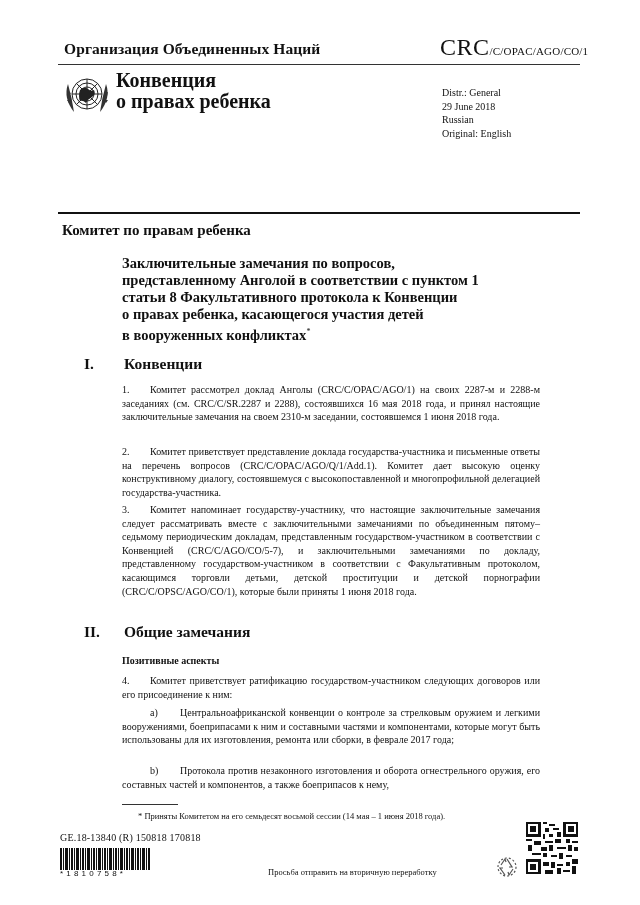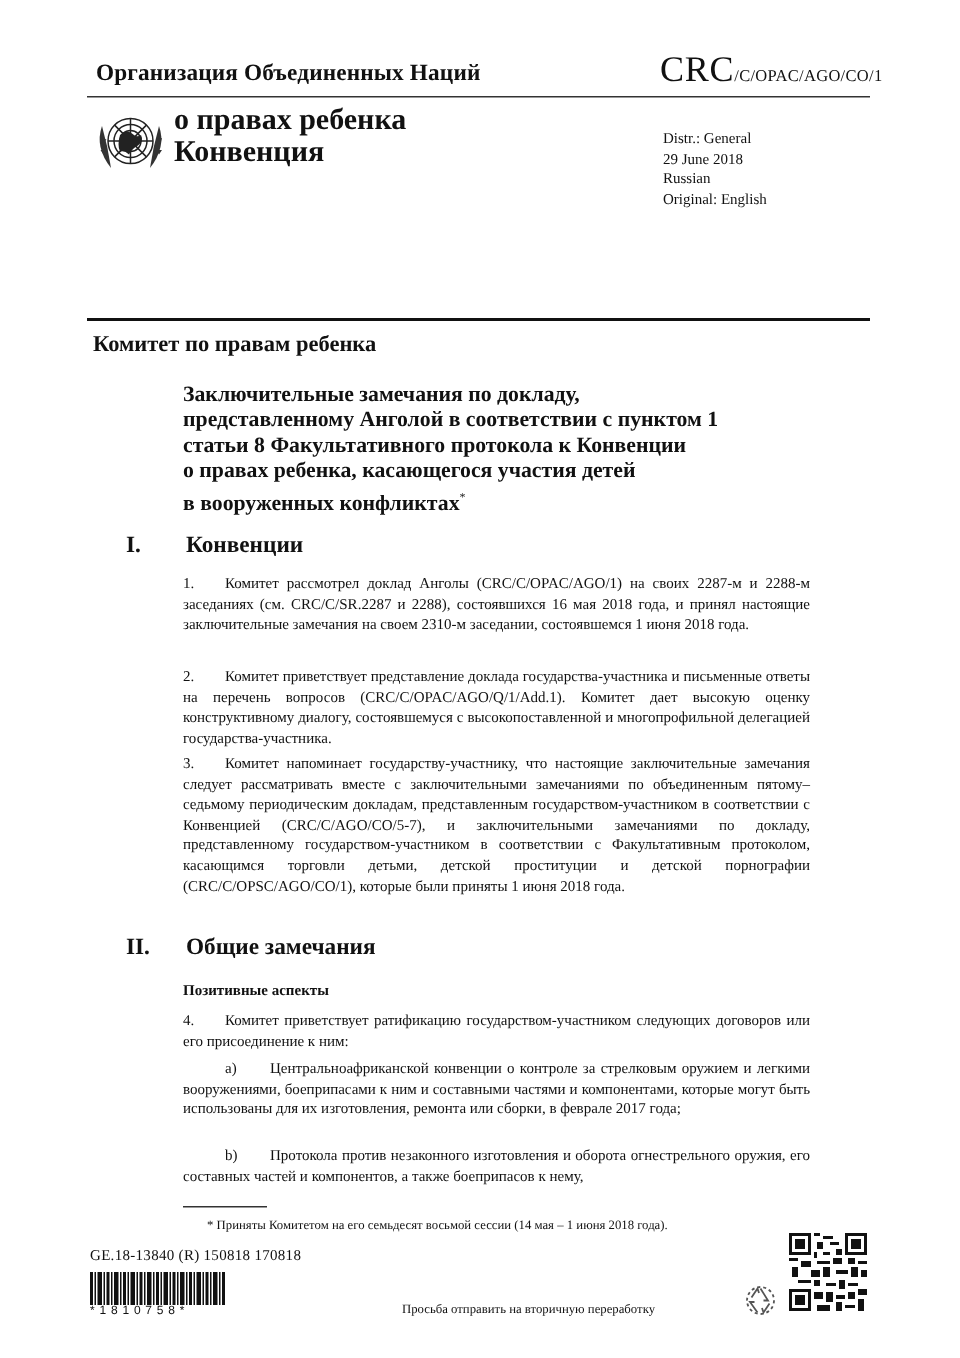--- a/index.html
+++ b/index.html
@@ -64,36 +64,36 @@
   </g>
   <path d="M18 20 q4 -4 8 -1 q3 3 6 1 q2 4 -2 7 q-4 2 -6 6 q-3 -3 -6 -2 q-2 -4 0 -11z" fill="#222"></path>
   <g fill="#333">
     <path d="M6 14 q-5 14 6 28 q-2 -14 -6 -28z"></path>
     <path d="M44 14 q5 14 -6 28 q2 -14 6 -28z"></path>
     <path d="M5 22 l4 1 l-3 3z M5 30 l4 0 l-2 3z M46 22 l-4 1 l3 3z M46 30 l-4 0 l2 3z"></path>
   </g>
 </svg>
 
 <div class="abs conv-title">
+  <div>Конвенция</div>
   <div>о правах ребенка</div>
-  <div>Конвенция</div>
 </div>
 
 <div class="abs distr">
   <div>Distr.: General</div>
   <div>29 June 2018</div>
   <div>Russian</div>
   <div>Original: English</div>
 </div>
 
 <div class="abs rule-thick"></div>
 <div class="abs committee">Комитет по правам ребенка</div>
 
 <div class="abs doc-title">
-  <div>Заключительные замечания по докладу,</div>
+  <div>Заключительные замечания по вопросов,</div>
   <div>представленному Анголой в соответствии с пунктом 1</div>
   <div>статьи 8 Факультативного протокола к Конвенции</div>
   <div>о правах ребенка, касающегося участия детей</div>
   <div><span>в вооруженных конфликтах</span><sup>*</sup></div>
 </div>
 
 <div class="abs sec sec1">
   <span class="num">I.</span>
   <span class="ttl">Конвенции</span>
 </div>

